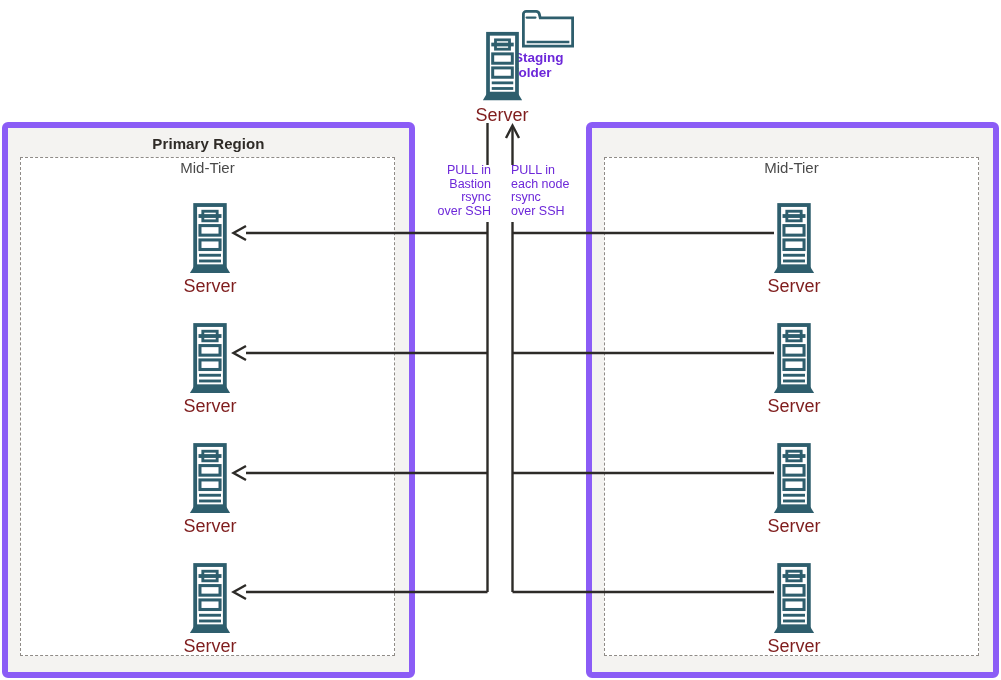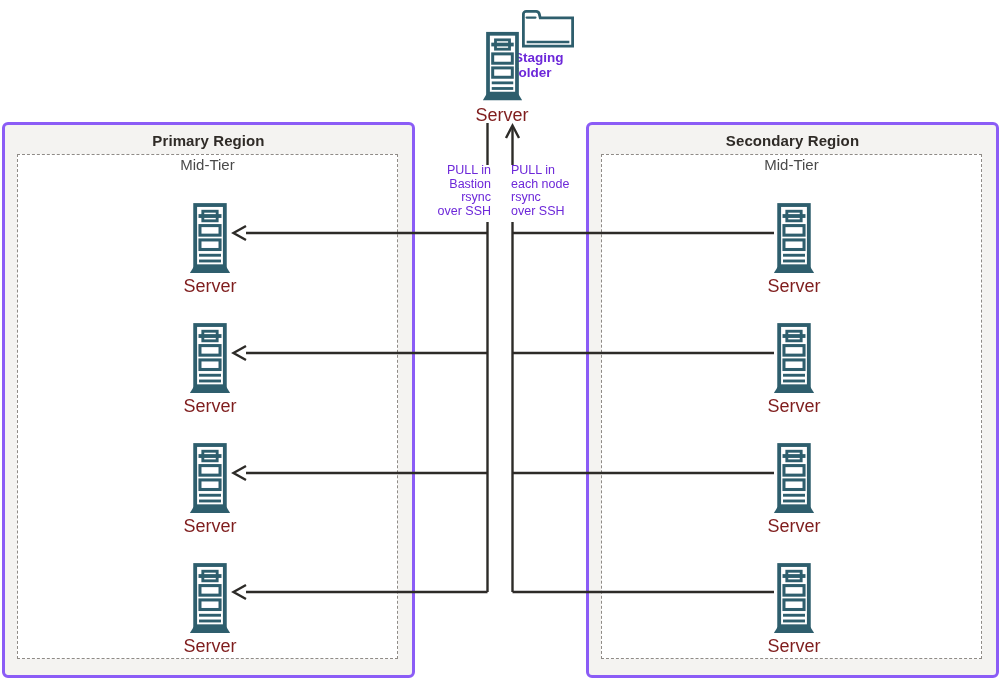--- a/index.html
+++ b/index.html
@@ -5,21 +5,21 @@
   html,body { margin:0; padding:0; background:#ffffff; }
   #canvas {
     position:relative; width:1001px; height:680px;
     background:#ffffff; overflow:hidden;
     font-family:"Liberation Sans","DejaVu Sans",sans-serif;
     color:#2e2e2e;
   }
   
   .region {
     position:absolute; top:122px; width:413px; height:556px;
-    background:#f4f3f1; border:3px solid #8b5cf6; border-radius:6px;
+    background:#f4f3f1; border:6px solid #8b5cf6; border-radius:6px;
     box-sizing:border-box; z-index:1;
   }
   .region-title {
     text-align:center; font-weight:bold; font-size:15px; color:#2f2b27;
     padding-top:7px; letter-spacing:.1px;
   }
   .tier-box {
     position:absolute; left:12px; right:14px; top:29px; bottom:16px;
     background:#ffffff; border:1px dashed #8f8b87; box-sizing:border-box;
   }
@@ -56,21 +56,20 @@
 <div id="canvas">
 
   <div class="region" style="left:2px">
     <div class="region-title">Primary Region</div>
     <div class="tier-box">
       <div class="tier-label">Mid-Tier</div>
     </div>
   </div>
 
   <div class="region" style="left:586px">
-    <div class="region-title">Secondary Region</div>
     <div class="tier-box">
       <div class="tier-label">Mid-Tier</div>
     </div>
   </div>
 
   <svg id="connectors" width="1001" height="680" viewBox="0 0 1001 680">
     <g stroke="#2d2b28" stroke-width="2.4" fill="none">
 
       <path d="M487.5 123 V165"></path>
       <path d="M487.5 222 V592"></path>

